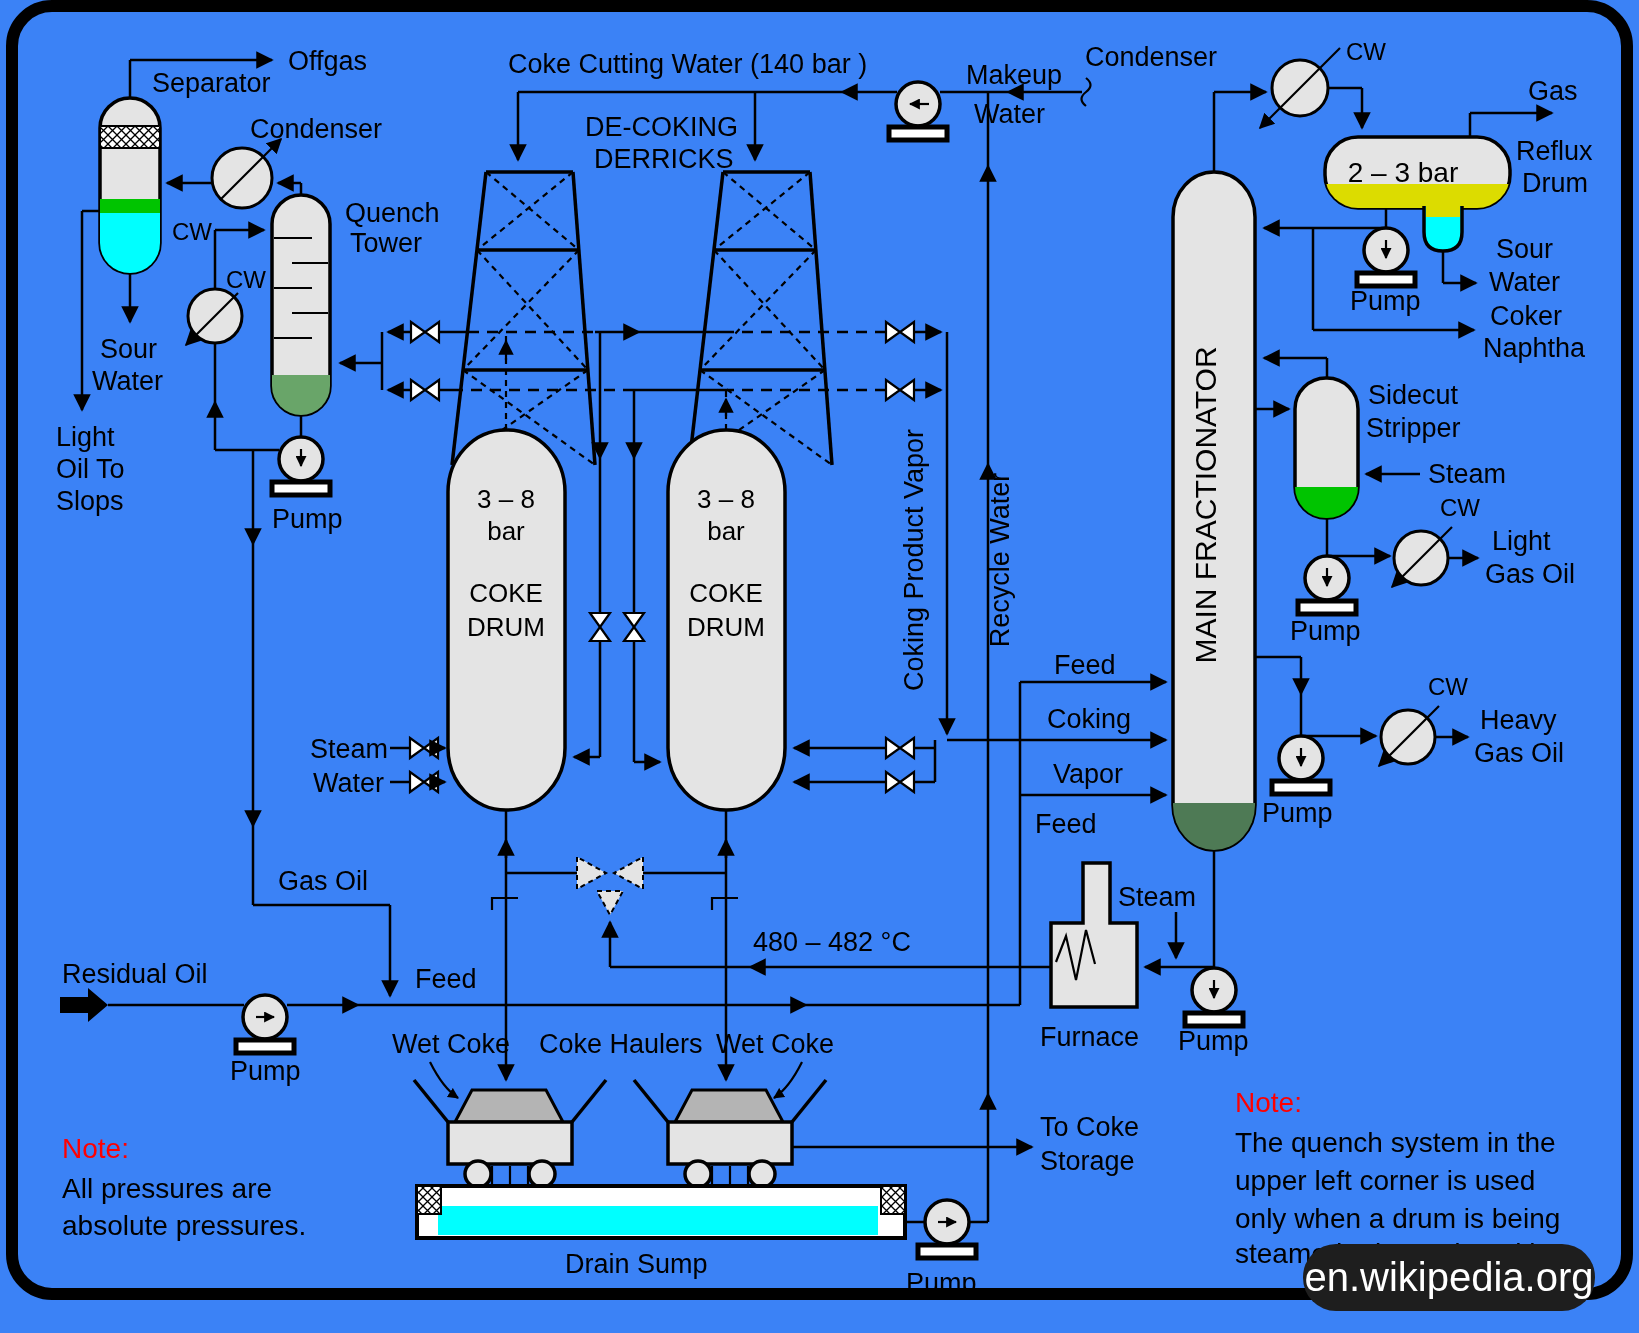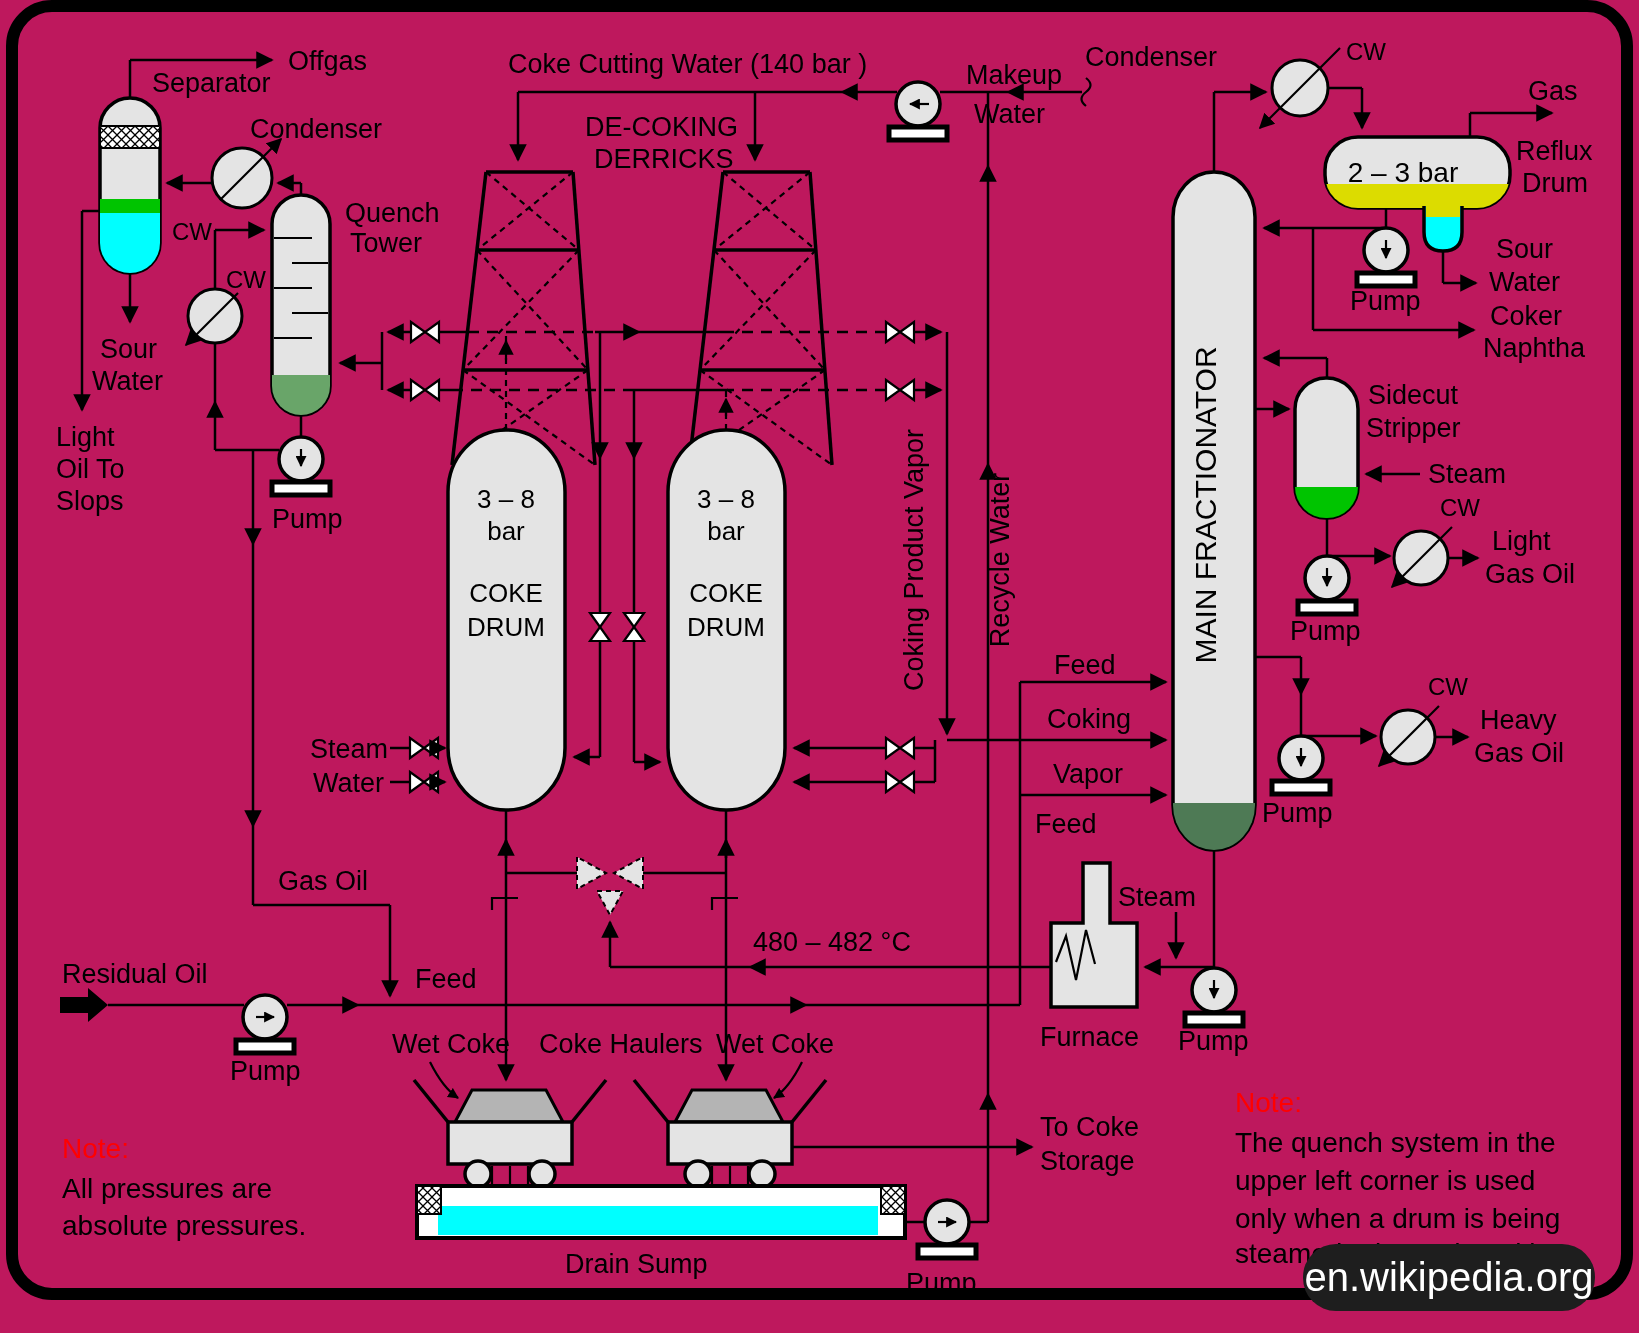--- a/index.html
+++ b/index.html
@@ -1,16 +1,16 @@
 <!DOCTYPE html>
 <html><head>
 <meta charset="utf-8">
 <style>
   html,body{margin:0;padding:0;background:#ffffff;}
-  .stage{width:1639px;height:1333px;position:relative;background:#be185d;}
+  .stage{width:1639px;height:1333px;position:relative;background:#3b82f6;}
   svg{display:block}
   text{font-family:"Liberation Sans","DejaVu Sans",sans-serif;font-size:27px;fill:#000;}
   .t24{font-size:24px}
   .t26{font-size:26px}
   .t28{font-size:28px}
   .t30{font-size:30px}
   .wm{font-size:40px;fill:#fff}
   .red{fill:#ff0000}
   .mid{text-anchor:middle}
   .ln{stroke:#000;stroke-width:2.5;fill:none}

